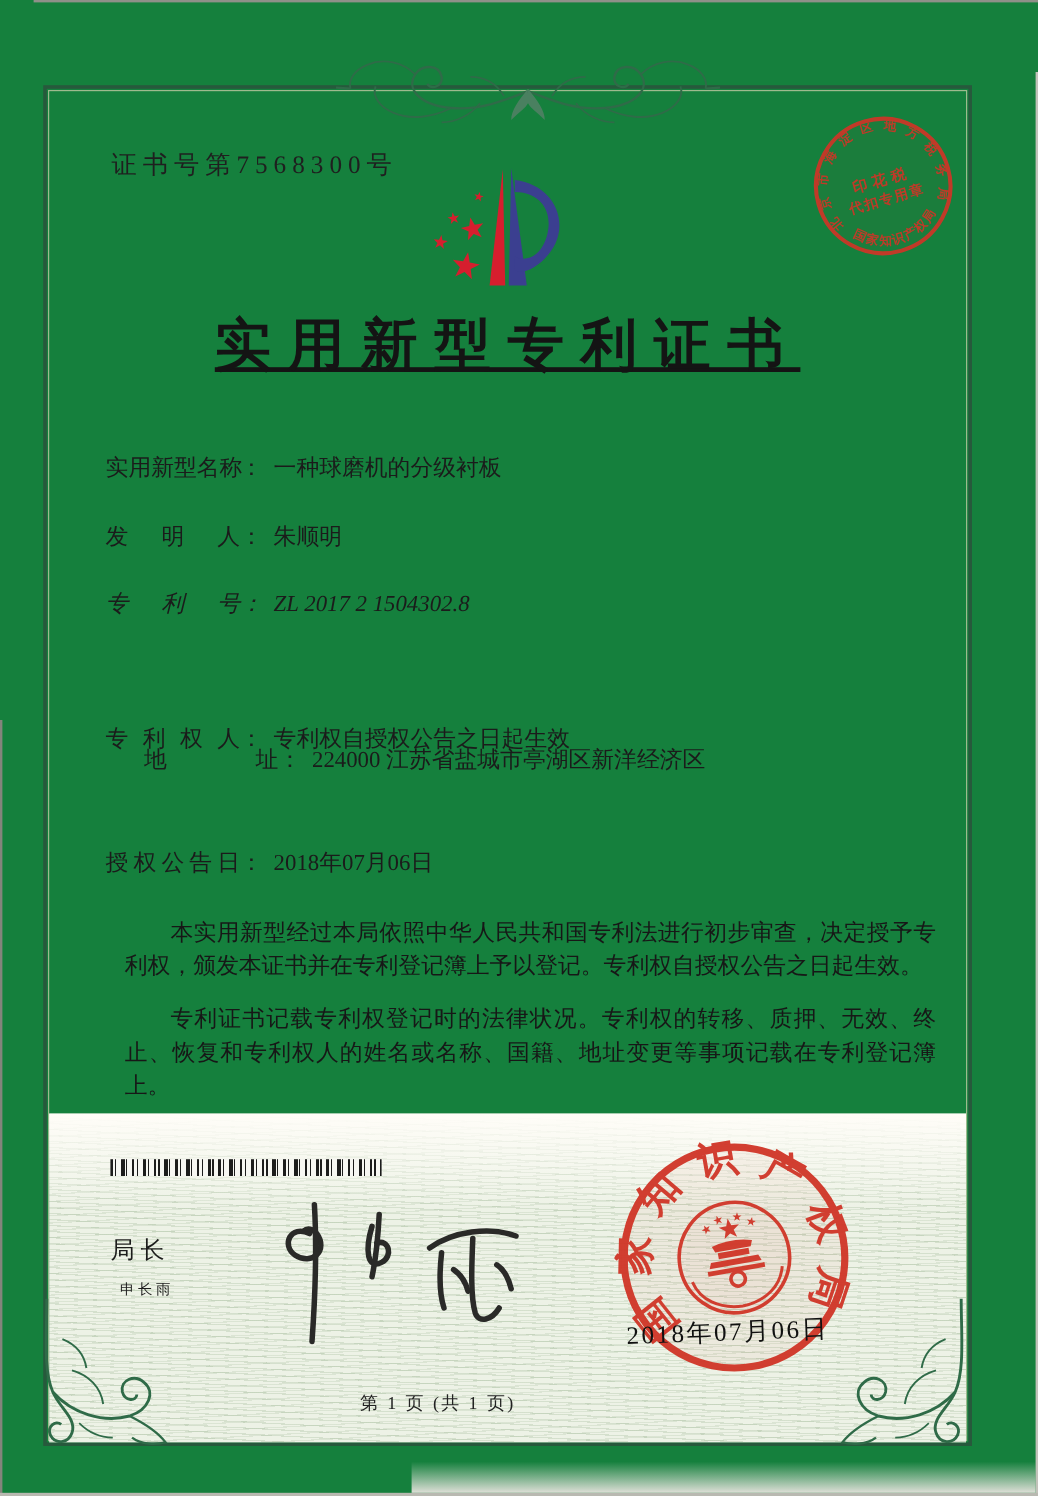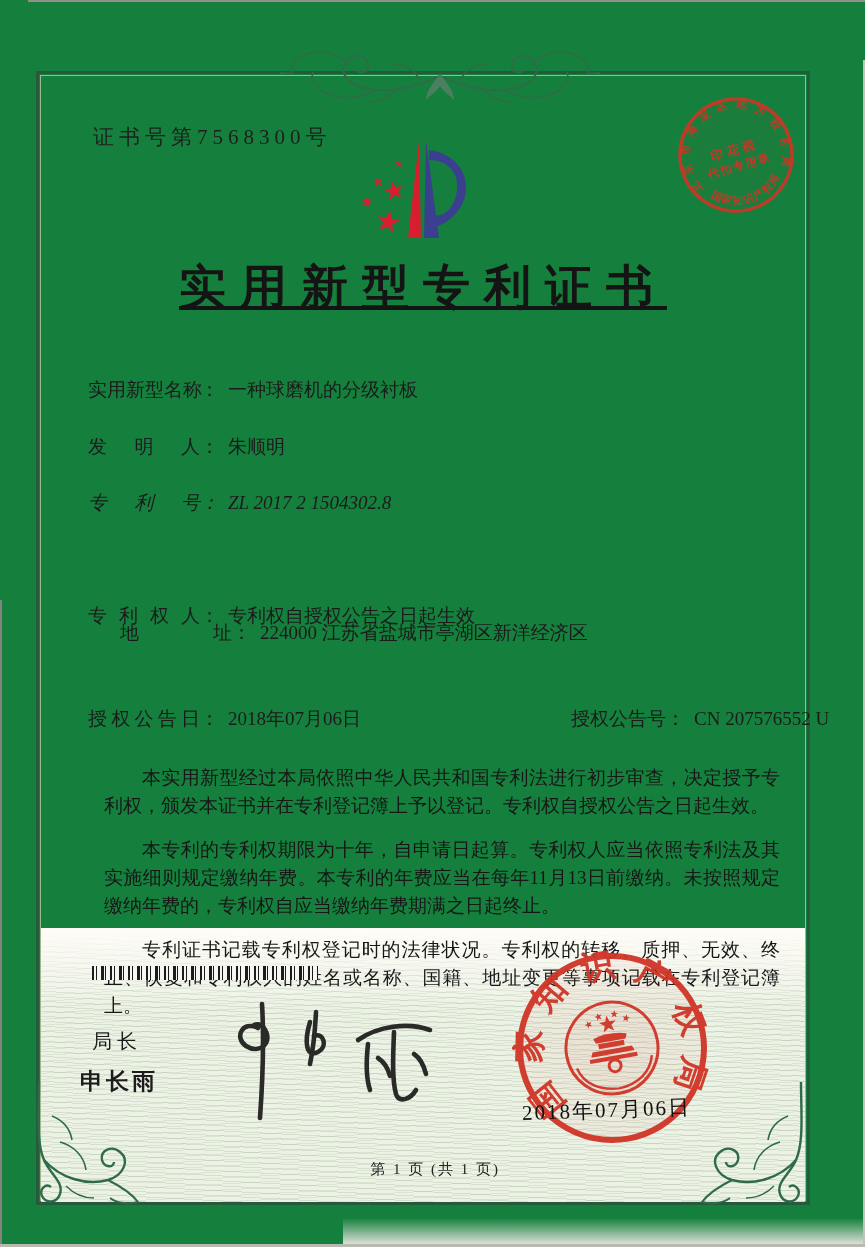--- a/index.html
+++ b/index.html
@@ -34,25 +34,25 @@
   .colon{display:inline-block;margin-right:9px;}
   .grant-right{position:absolute;left:483px;top:0;white-space:nowrap;}
   .paras{position:absolute;left:88px;top:748px;width:708px;font-size:19px;line-height:28px;
          text-align:justify;color:#171717;}
   .paras p{margin:16px;text-indent:2em;}
   .barcode{position:absolute;left:92px;top:966px;width:226px;height:14px;
      background:repeating-linear-gradient(90deg,#1c1c1c 0 2px,#f6f6f2 2px 4px,#1c1c1c 4px 5px,
        #f6f6f2 5px 9px,#1c1c1c 9px 12px,#f6f6f2 12px 13px,#1c1c1c 13px 14px,#f6f6f2 14px 18px);}
   .sig-role{position:absolute;left:92px;top:1028px;font-family:"Liberation Sans","DejaVu Sans",sans-serif;
             font-size:20px;letter-spacing:5px;color:#1c1c1c;font-weight:500;}
-  .sig-name{position:absolute;left:80px;top:1066px;font-family:"Liberation Sans","DejaVu Sans",sans-serif;
-            font-size:23px;letter-spacing:3px;color:#1c1c1c;font-weight:700;}
+  .sig-name{position:absolute;left:100px;top:1066px;font-family:"Liberation Sans","DejaVu Sans",sans-serif;
+            font-size:12px;letter-spacing:3px;color:#1c1c1c;font-weight:400;}
   .stamp-date{position:absolute;left:522px;top:1096px;font-size:21px;letter-spacing:2px;color:#101010;
               transform:rotate(-2deg);z-index:6;}
-  .footer{position:absolute;left:300px;top:1160px;width:200px;text-align:right;font-size:15px;
+  .footer{position:absolute;left:300px;top:1160px;width:200px;text-align:left;font-size:15px;
           letter-spacing:2px;color:#222;}
   svg{display:block;}
 </style>
 </head>
 <body>
 
 <div class="page">
 
   <svg width="0" height="0" aria-hidden="true">
     <defs>
@@ -145,28 +145,24 @@
   </div>
   <div class="row" style="top:603px;">
     <span class="flabel">专利权人</span><span class="colon">：</span><span>专利权自授权公告之日起生效</span>
   </div>
   <div class="row" style="top:620px;margin-left:32px;">
     <span class="flabel">地址</span><span class="colon">：</span><span>224000 江苏省盐城市亭湖区新洋经济区</span>
   </div>
 
   <div class="row" style="top:706px;width:708px;">
     <span class="flabel">授权公告日</span><span class="colon">：</span><span>2018年07月06日</span>
-    <span class="grant-right">
-      <span>授权公告号</span><span class="colon">：</span><span>CN 207576552 U</span>
-    </span>
   </div>
 
   <div class="paras">
     <p>本实用新型经过本局依照中华人民共和国专利法进行初步审查，决定授予专利权，颁发本证书并在专利登记簿上予以登记。专利权自授权公告之日起生效。</p>
-    <p>本专利的专利权期限为十年，自申请日起算。专利权人应当依照专利法及其实施细则规定缴纳年费。本专利的年费应当在每年11月13日前缴纳。未按照规定缴纳年费的，专利权自应当缴纳年费期满之日起终止。</p>
     <p>专利证书记载专利权登记时的法律状况。专利权的转移、质押、无效、终止、恢复和专利权人的姓名或名称、国籍、地址变更等事项记载在专利登记簿上。</p>
   </div>
 
   <div class="barcode"></div>
 
   <div class="sig-role">局长</div>
   <div class="sig-name">申长雨</div>
   <svg class="orn" style="left:218px;top:998px;" width="240" height="125" viewBox="0 0 240 125">
     <g fill="none" stroke="#2a2a28" stroke-width="4.6" stroke-linecap="round" stroke-linejoin="round">
       <path d="M40,30 C24,22 16,40 28,48 C42,57 56,44 46,30 C43,26 38,25 35,28"></path>

